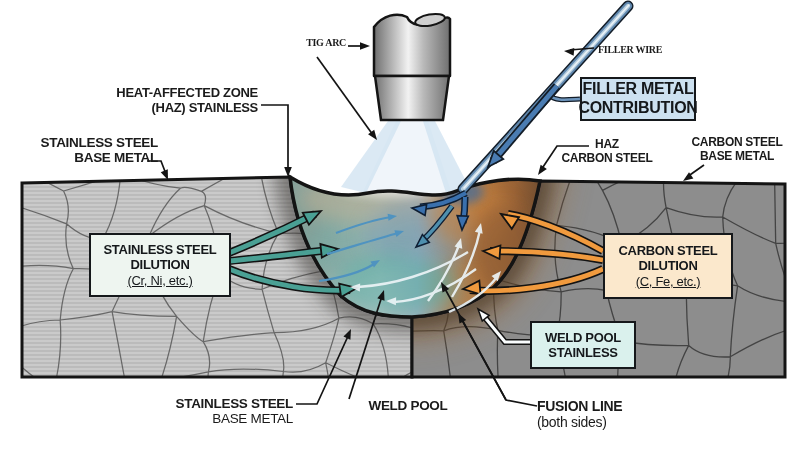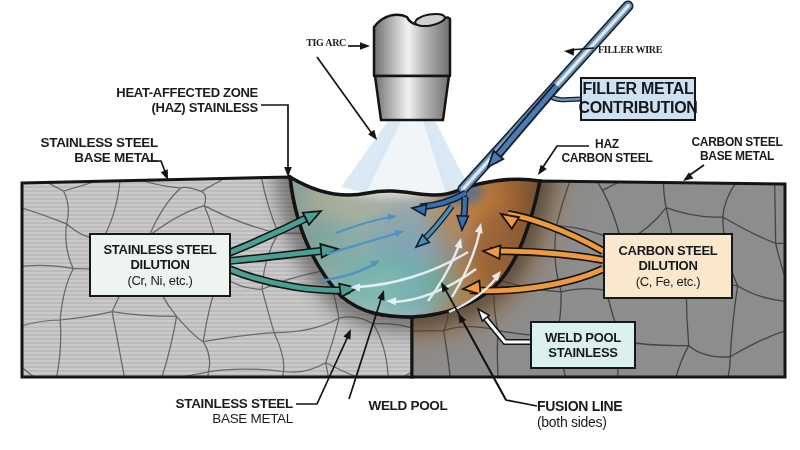--- a/index.html
+++ b/index.html
@@ -8,21 +8,21 @@
   .stage svg{position:absolute;left:0;top:0;}
   .lbl{position:absolute;font-weight:bold;font-size:12px;line-height:1.14;
        letter-spacing:-0.3px;white-space:nowrap;color:#1b1b1b;}
   .lbl .sub{font-weight:normal;}
   .big{font-size:10px;font-family:Liberation Serif, serif;}
   .r{text-align:right;}
   .c{text-align:center;}
   .cbox{position:absolute;border:2.5px solid #15181b;display:flex;flex-direction:column;
         justify-content:center;align-items:center;font-weight:bold;font-size:16px;
         line-height:1.18;letter-spacing:-0.3px;text-align:center;color:#15181b;}
-  .cbox .sub{font-weight:normal;}
+  .cbox .sub{font-weight:normal;text-decoration:underline;}
   #box-fmc{left:580px;top:77px;width:112px;height:40px;background:#cde1f0;}
   #box-ssd{left:89px;top:233px;width:138px;height:60px;background:#eef5f0;font-size:13px;}
   #box-csd{left:603px;top:233px;width:126px;height:62px;background:#fbe8cc;font-size:13px;}
   #box-wpc{left:530px;top:321px;width:102px;height:44px;background:#daf1ed;font-size:13px;}
   #lbl-tig{left:270px;top:37px;width:76px;}
   #lbl-fw{left:598px;top:44px;}
   #lbl-hazss{left:80px;top:86px;width:178px;font-size:13px;}
   #lbl-ssbt{left:18px;top:135px;width:140px;font-size:13.5px;}
   #lbl-hazcs{left:548px;top:138px;width:118px;}
   #lbl-csb{left:676px;top:136px;width:122px;}

